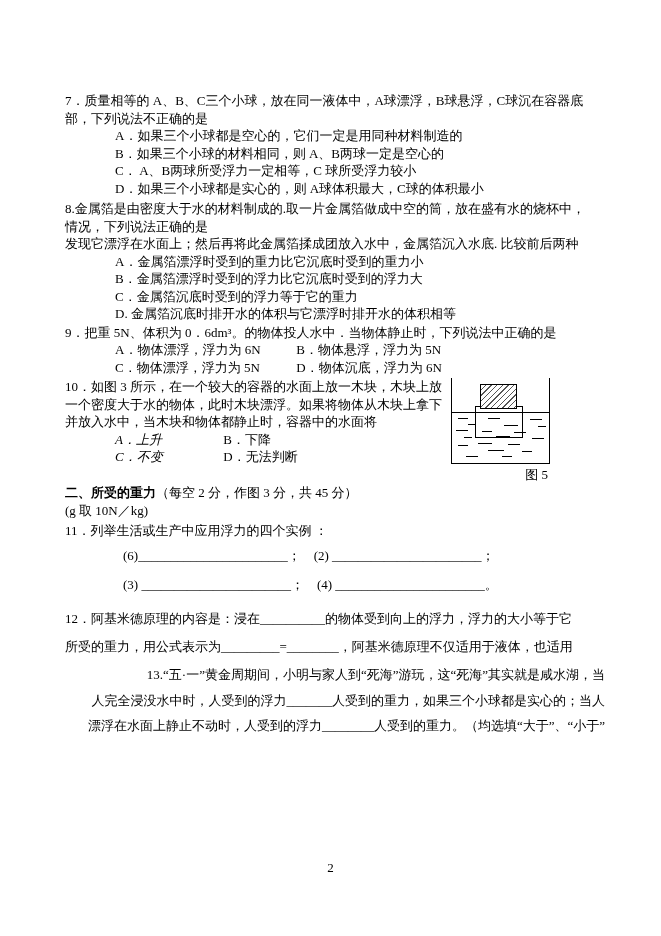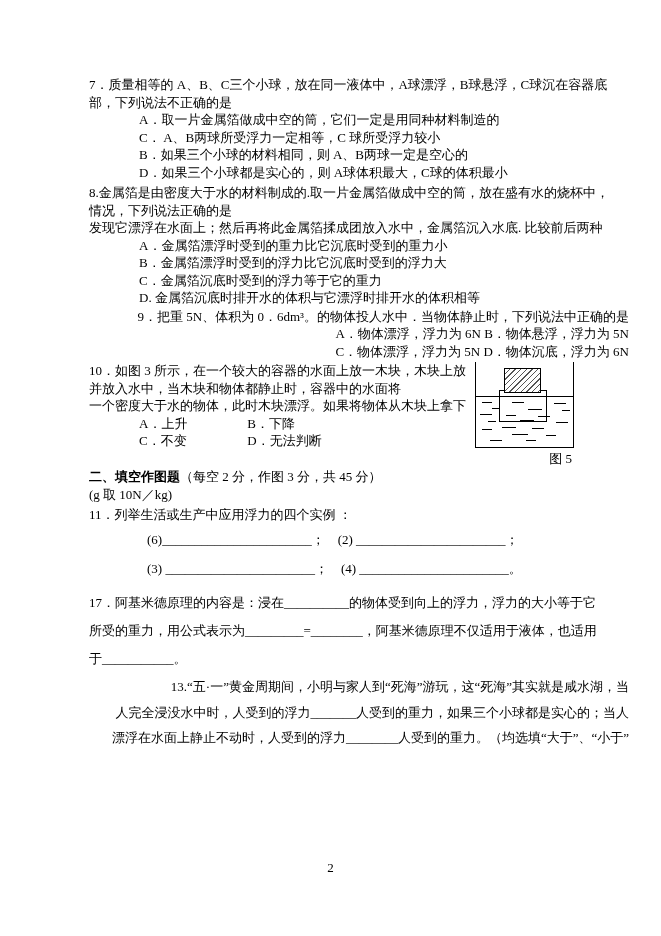--- a/index.html
+++ b/index.html
@@ -1,32 +1,32 @@
 <!DOCTYPE html>
 <html><head>
 <meta charset="utf-8">
 <style>
   html,body{margin:0;padding:0;background:#fff;}
   body{width:661px;height:936px;overflow:hidden;}
   .page{position:relative;width:661px;height:936px;background:#ffffff;color:#000;
         font-family:"Liberation Serif","DejaVu Serif",serif;font-size:13px;}
-  .content{position:absolute;left:65px;top:76px;width:540px;margin-left:24px;}
+  .content{position:absolute;left:65px;top:92px;width:540px;}
 
   
   .mc{line-height:17.5px;}
   .mc .opt{padding-left:50px;}
   .optrow{padding-left:50px;}
   .optrow .c1{display:inline-block;width:178px;}
   .q8{margin-top:3px;font-family:Liberation Serif, serif;}
-  .q9{margin-top:1px;text-align:right;}
+  .q9{margin-top:1px;}
 
   
   .q10wrap{display:flex;align-items:flex-start;margin-top:2px;}
   .q10text{width:386px;}
-  .q10text .optrow .c1{width:105px;}
+  .q10text .optrow .c1{width:105px;font-style:italic;}
   .q10fig{width:151px;}
   .beaker{position:relative;width:97px;height:85px;
           border-left:1px solid #000;border-right:1px solid #000;border-bottom:1px solid #000;}
   .waterline{position:absolute;left:0;right:0;top:34px;height:1px;background:#000;}
   .wood{position:absolute;left:23px;top:28px;width:46px;height:30px;border:1px solid #000;background:transparent;}
   .hatched{position:absolute;left:28px;top:6px;width:35px;height:23px;border:1px solid #000;
            background:repeating-linear-gradient(135deg,#fff 0 3px,#555 3px 4px);}
   .figlabel{width:97px;text-align:right;line-height:15px;margin-top:3px;}
   .dash{position:absolute;height:1px;background:#000;}
   .d1 {top:40px;left:6px; width:10px;} .d2 {top:40px;left:36px;width:12px;}
@@ -54,23 +54,23 @@
 </style>
 </head>
 <body>
 
 <div class="page">
   <div class="content">
 
     <section class="mc">
       <div>7．质量相等的 A、B、C三个小球，放在同一液体中，A球漂浮，B球悬浮，C球沉在容器底</div>
       <div>部，下列说法不正确的是</div>
-      <div class="opt">A．取一片金属箔做成中空的筒，它们一定是用同种材料制造的</div>
+      <div class="opt">A．如果三个小球都是空心的，它们一定是用同种材料制造的</div>
+      <div class="opt">B．如果三个小球的材料相同，则 A、B两球一定是空心的</div>
       <div class="opt">C．  A、B两球所受浮力一定相等，C 球所受浮力较小</div>
-      <div class="opt">B．如果三个小球的材料相同，则 A、B两球一定是空心的</div>
       <div class="opt">D．如果三个小球都是实心的，则 A球体积最大，C球的体积最小</div>
     </section>
 
     <section class="mc q8">
       <div>8.金属箔是由密度大于水的材料制成的.取一片金属箔做成中空的筒，放在盛有水的烧杯中，</div>
       <div>情况，下列说法正确的是</div>
       <div>发现它漂浮在水面上；然后再将此金属箔揉成团放入水中，金属箔沉入水底. 比较前后两种</div>
       <div class="opt">A．金属箔漂浮时受到的重力比它沉底时受到的重力小</div>
       <div class="opt">B．金属箔漂浮时受到的浮力比它沉底时受到的浮力大</div>
       <div class="opt">C．金属箔沉底时受到的浮力等于它的重力</div>
@@ -85,22 +85,22 @@
       </div>
       <div class="optrow">
         <span class="c1">C．物体漂浮，浮力为 5N</span>
         <span>D．物体沉底，浮力为 6N</span>
       </div>
     </section>
 
     <section class="q10wrap">
       <div class="mc q10text">
         <div>10．如图 3 所示，在一个较大的容器的水面上放一木块，木块上放</div>
+        <div>一个密度大于水的物体，此时木块漂浮。如果将物体从木块上拿下</div>
         <div>并放入水中，当木块和物体都静止时，容器中的水面将</div>
-        <div>一个密度大于水的物体，此时木块漂浮。如果将物体从木块上拿下</div>
         <div class="optrow">
           <span class="c1">A．上升</span>
           <span>B．下降</span>
         </div>
         <div class="optrow">
           <span class="c1">C．不变</span>
           <span>D．无法判断</span>
         </div>
       </div>
       <div class="q10fig">
@@ -126,36 +126,35 @@
           <span class="dash d19"></span>
           <div class="waterline"></div>
           <div class="wood"></div>
           <div class="hatched"></div>
         </div>
         <div class="figlabel">图 5</div>
       </div>
     </section>
 
     <div class="fill-header">
-      <span class="t">二、填空作图题</span><span>（每空 2 分，作图 3 分，共 45 分）</span>
+      <span class="t">二、所受的重力</span><span>（每空 2 分，作图 3 分，共 45 分）</span>
     </div>
     <div class="gnote">(g 取 10N／kg)</div>
 
     <section>
       <div class="q11stem">11．列举生活或生产中应用浮力的四个实例 ：</div>
       <div class="q11rows">
         <div>(6)_______________________；　(2) _______________________；</div>
         <div>(3) _______________________；　(4) _______________________。</div>
       </div>
     </section>
 
     <section class="q12">
-      <div>17．阿基米德原理的内容是：浸在__________的物体受到向上的浮力，浮力的大小等于它</div>
+      <div>12．阿基米德原理的内容是：浸在__________的物体受到向上的浮力，浮力的大小等于它</div>
       <div>所受的重力，用公式表示为_________=________，阿基米德原理不仅适用于液体，也适用</div>
-      <div>于___________。</div>
     </section>
 
     <section class="q13">
       <div>13.“五·一”黄金周期间，小明与家人到“死海”游玩，这“死海”其实就是咸水湖，当</div>
       <div>人完全浸没水中时，人受到的浮力_______人受到的重力，如果三个小球都是实心的；当人</div>
       <div>漂浮在水面上静止不动时，人受到的浮力________人受到的重力。（均选填“大于”、“小于”</div>
     </section>
 
 
   </div>

